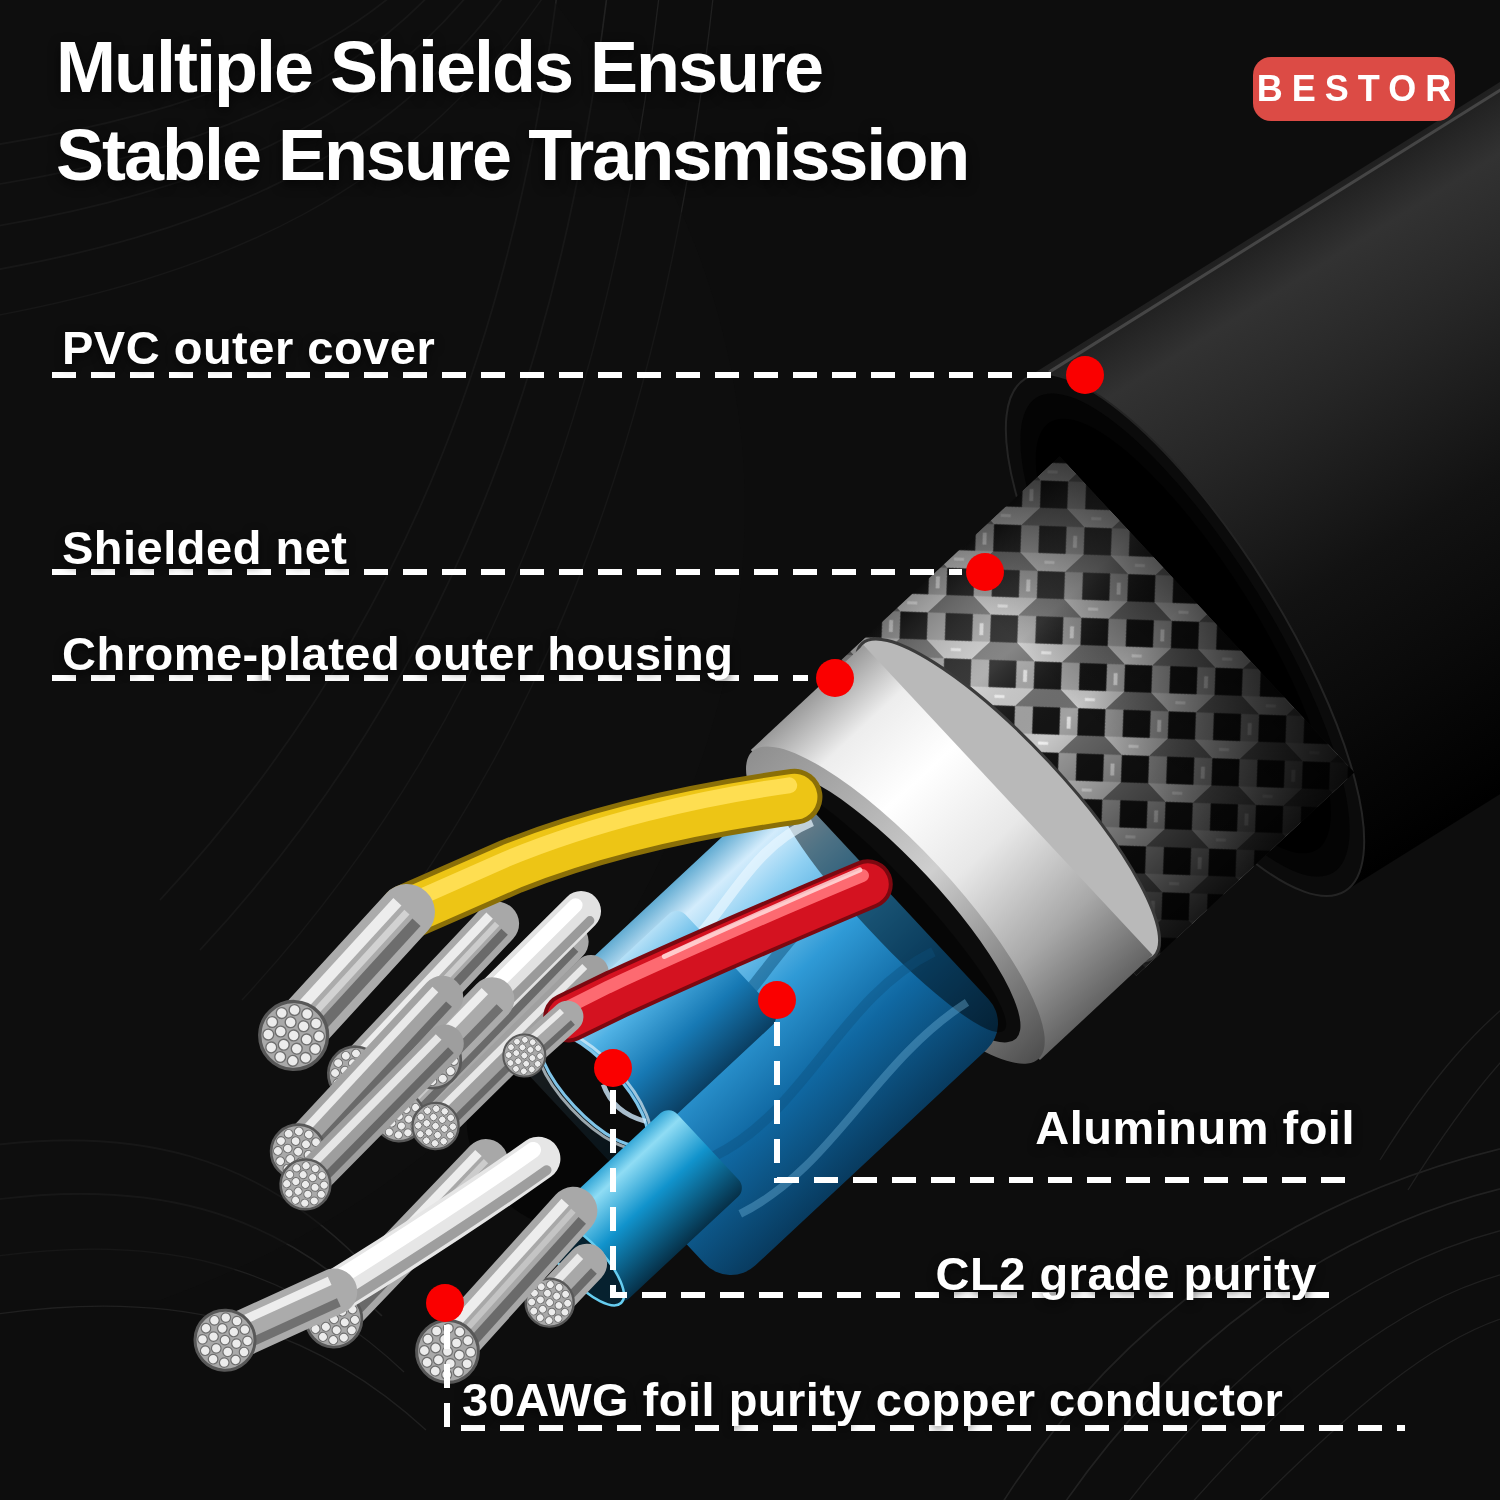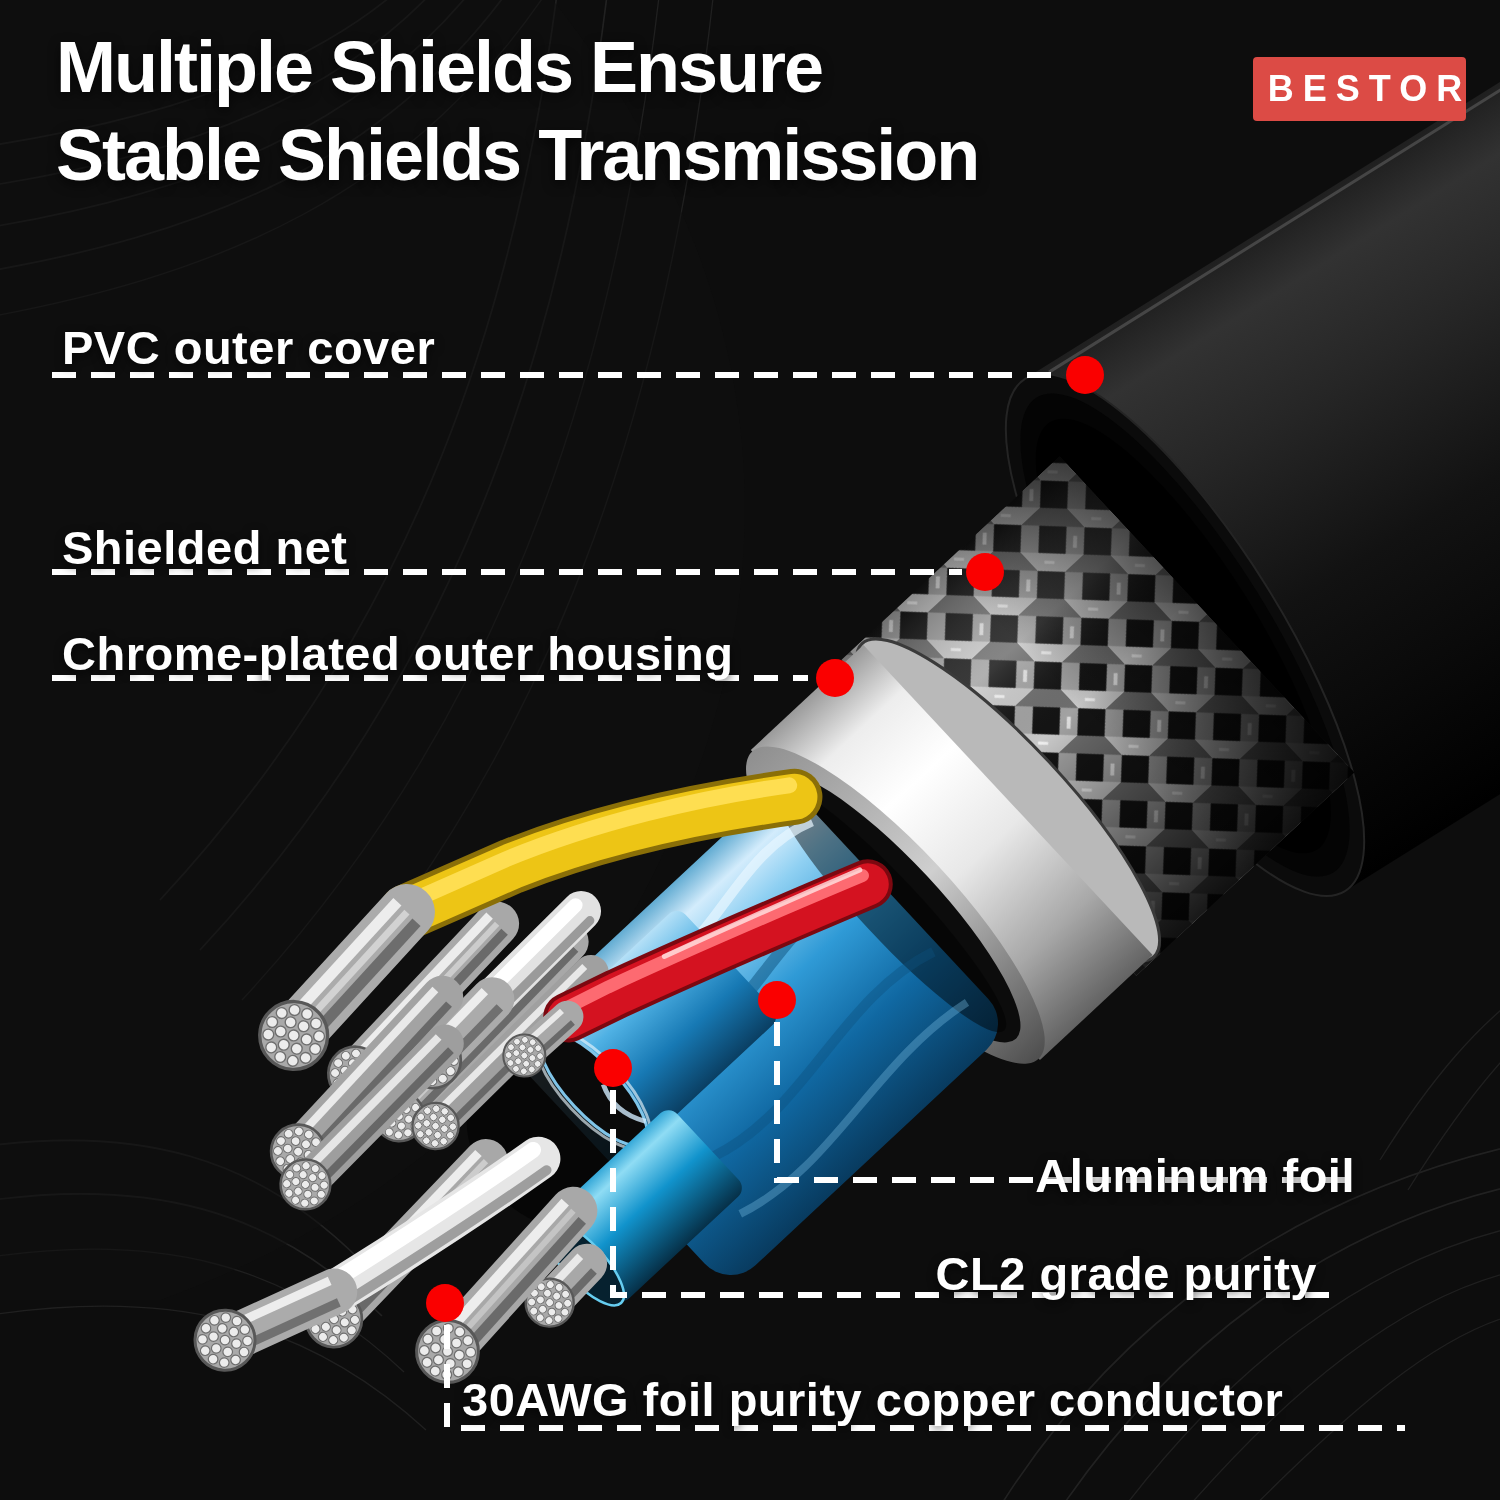--- a/index.html
+++ b/index.html
@@ -17,27 +17,27 @@
   }
   .callout{
     position:absolute;color:var(--text,#fff);
     font-size:47px;font-weight:bold;letter-spacing:.5px;white-space:nowrap;
     text-shadow:0 3px 10px rgba(0,0,0,.65);
     margin-top:20px;
   }
   #c-pvc{left:62px;top:300px}
   #c-shield{left:62px;top:500px}
   #c-chrome{left:62px;top:606px}
-  #c-foil{right:145px;top:1128px}
+  #c-foil{right:145px;top:1080px}
   #c-cl2{right:183px;top:1226px}
   #c-awg{left:462px;top:1352px}
   .logo{
     position:absolute;left:1253px;top:57px;width:202px;height:64px;
-    background:var(--logo-red,#dc4b45);border-radius:4px;
-    display:flex;align-items:center;justify-content:center;padding-left:11px;
+    background:var(--logo-red,#dc4b45);border-radius:18px;
+    display:flex;align-items:center;justify-content:center;
   }
   .logo span{
     color:#fff;font-size:36px;font-weight:bold;letter-spacing:9px;
     text-indent:9px;
   }
   .dot{fill:var(--accent-red,#fa0000);}
   .lead{stroke:#fff;stroke-width:6;stroke-dasharray:24 15;fill:none;}
   .swirl{stroke:#262626;stroke-width:1.6;fill:none;opacity:.85;}
   .swirl2{stroke:#202020;stroke-width:1.3;fill:none;}
   .st-yellow{stroke:var(--wire-yellow,#edc515);}
@@ -317,21 +317,21 @@
     <circle class="dot" cx="985" cy="572" r="19"></circle>
     <circle class="dot" cx="835" cy="678" r="19"></circle>
     <circle class="dot" cx="777" cy="1000" r="19"></circle>
     <circle class="dot" cx="613" cy="1068" r="19"></circle>
     <circle class="dot" cx="445" cy="1303" r="19"></circle>
   </g>
 </svg>
 
   <div class="title">
     <div>Multiple Shields Ensure</div>
-    <div>Stable Shields Transmission</div>
+    <div>Stable Ensure Transmission</div>
   </div>
 
   <div class="logo">
     <span>BESTOR</span>
   </div>
 
   <div class="callout" id="c-pvc">PVC outer cover</div>
   <div class="callout" id="c-shield">Shielded net</div>
   <div class="callout" id="c-chrome">Chrome-plated outer housing</div>
   <div class="callout" id="c-foil">Aluminum foil</div>

